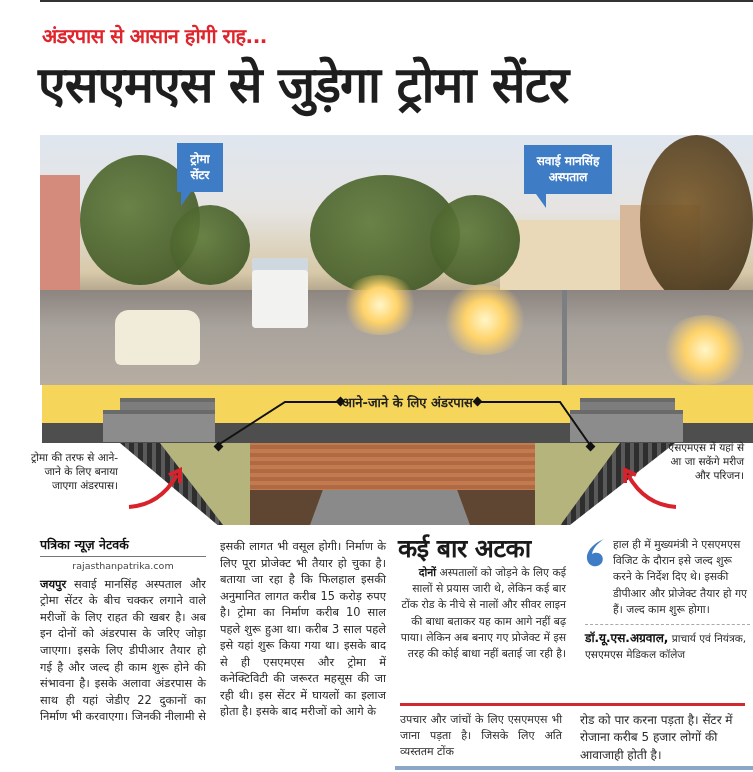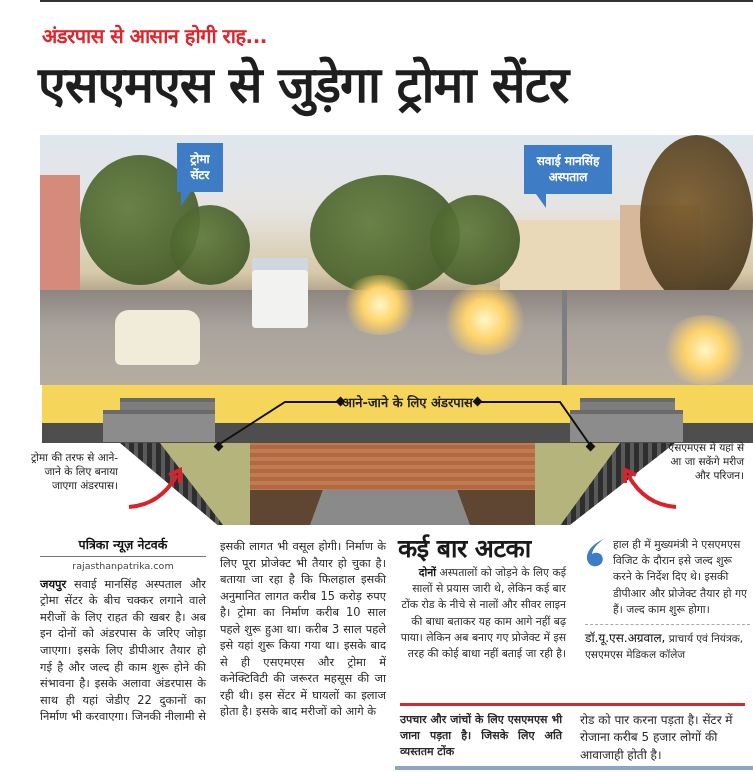--- a/index.html
+++ b/index.html
@@ -61,38 +61,38 @@
   .leader.r { left: 476px; top: 16px; width: 50px; }
   .dot { position: absolute; width: 7px; height: 7px; background: #111; transform: rotate(45deg); }
   .side-note { position: absolute; font-size: 10.5px; line-height: 1.35; color: #222; }
   .side-note.left { left: 30px; top: 65px; width: 88px; text-align: right; }
   .side-note.right { left: 664px; top: 55px; width: 80px; text-align: right; }
 
   
   .col { position: absolute; font-size: 11.4px; line-height: 1.45; color: #2a2a2a; text-align: justify; }
   .col1 { left: 40px; top: 536px; width: 166px; }
   .col2 { left: 220px; top: 538px; width: 166px; }
-  .byline-title { font-weight: bold; font-size: 12.5px; text-align: center; color: #111; }
+  .byline-title { font-weight: bold; font-size: 12.5px; color: #111; }
   .byline-rule { height: 1px; background: #777; margin: 2px 0; }
   .byline-url { font-size: 9.5px; color: #444; text-align: center; font-family: "DejaVu Sans", sans-serif; }
   .dateline { font-weight: bold; color: #111; }
 
   .box-title { position: absolute; left: 398px; top: 530px; font-size: 25px; font-weight: bold; color: #1a1a1a; letter-spacing: -0.5px; }
   .box-text { position: absolute; left: 398px; top: 565px; width: 168px; font-size: 10.8px; line-height: 1.5; color: #2a2a2a; text-align: right; }
   .box-text b { color: #111; }
 
   .quote { position: absolute; left: 585px; top: 537px; width: 165px; font-size: 10.8px; line-height: 1.5; color: #2a2a2a; }
   .quote-mark { position: absolute; left: 584px; top: 538px; width: 24px; height: 30px; }
   .quote-body { text-indent: 0; }
   .quote-rule { border-top: 1px dashed #aaa; margin: 6px 0 4px; }
-  .quote-name { font-weight: normal; font-size: 12px; color: #111; }
+  .quote-name { font-weight: bold; font-size: 12px; color: #111; }
   .quote-role { font-size: 10.5px; }
 
   .red-rule { position: absolute; left: 400px; top: 703px; width: 345px; height: 3px; background: #d02a31; }
-  .col3 { left: 400px; top: 712px; width: 162px; font-size: 11px; font-weight: bold; }
+  .col3 { left: 400px; top: 712px; width: 162px; font-size: 11px; }
   .col4 { left: 580px; top: 712px; width: 165px; font-size: 12px; }
   .bottom-rule { position: absolute; left: 395px; top: 766px; width: 358px; height: 4px; background: #8ca6c8; }
 </style>
 </head>
 <body>
 
 <div class="top-rule"></div>
 
 <div class="kicker">अंडरपास से आसान होगी राह...</div>
 <h1 class="headline">एसएमएस से जुड़ेगा ट्रोमा सेंटर</h1>

